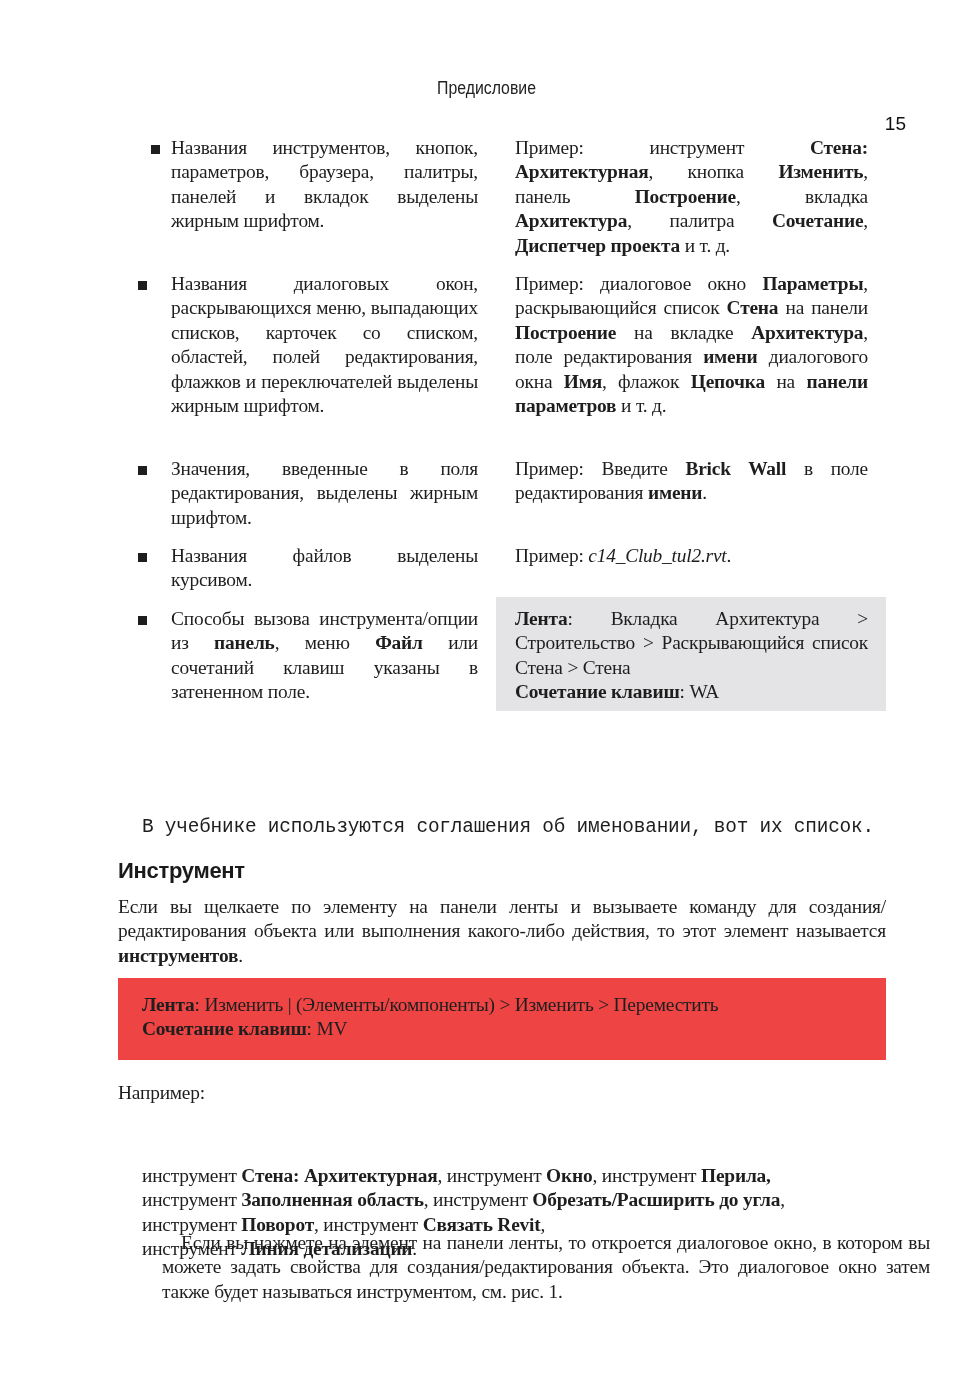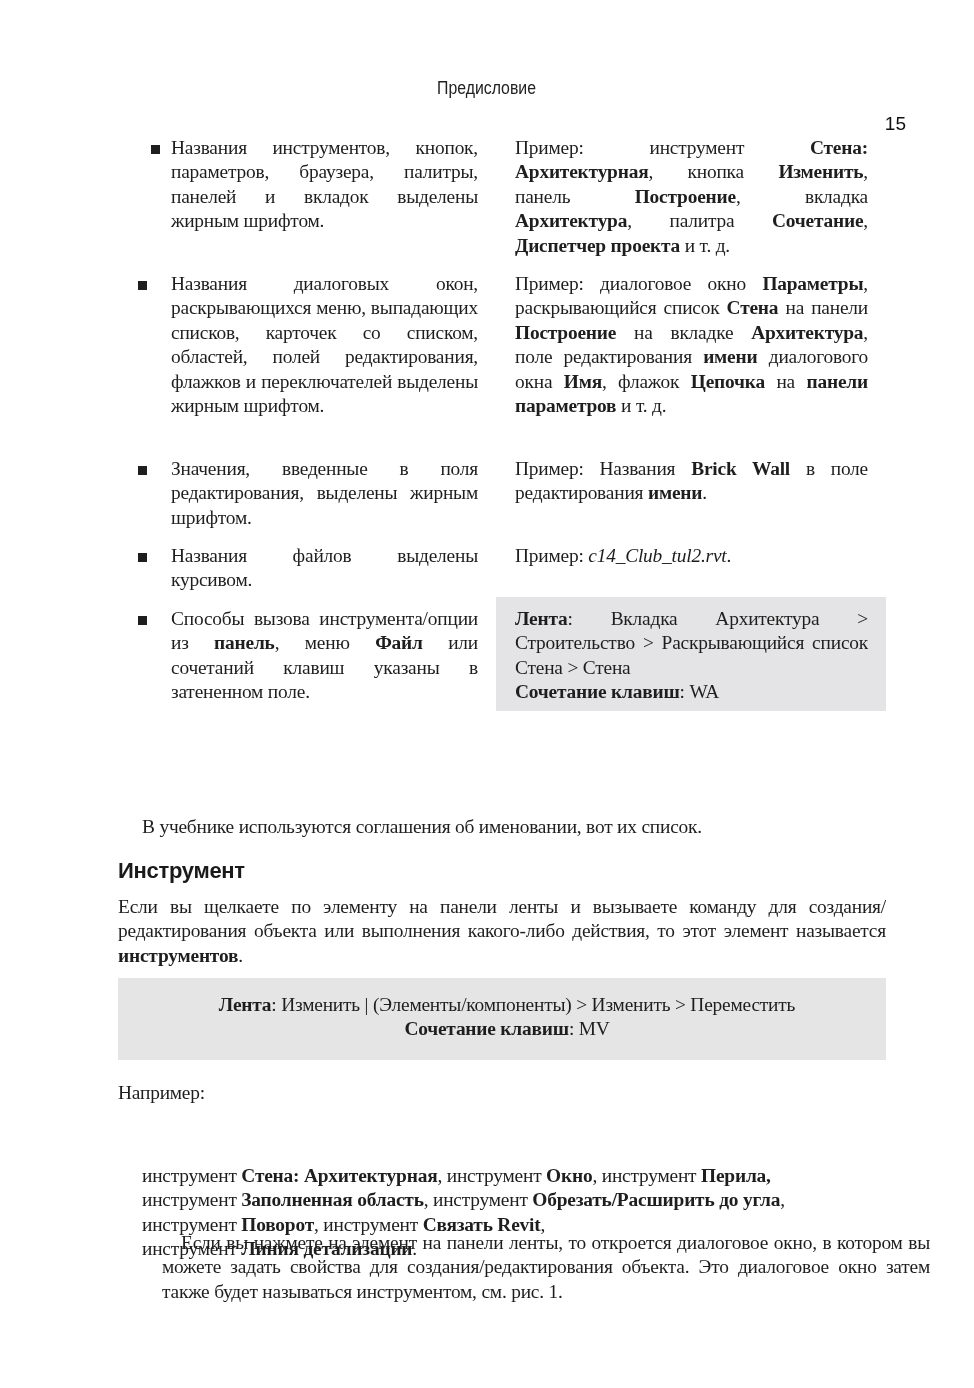--- a/index.html
+++ b/index.html
@@ -24,21 +24,21 @@
   .left-col { position: absolute; left: 171px; width: 307px; text-align: justify; }
   .right-col { position: absolute; left: 515px; width: 353px; text-align: justify; }
   .shade-right { position: absolute; left: 496px; width: 390px; background: #e4e4e6; }
 
   .block { position: absolute; left: 118px; width: 768px; text-align: justify; }
   .indent { text-indent: 19px; }
 
   .section-heading { position: absolute; left: 118px; top: 858px;
                      font-family: "Liberation Sans", "DejaVu Sans", sans-serif; font-weight: bold;
                      font-size: 22px; color: #1a1a1a; letter-spacing: -0.3px; }
-  .shade-full { position: absolute; left: 118px; top: 978px; width: 768px; height: 82px; background: #e5e5e5; text-align: center; }
+  .shade-full { position: absolute; left: 118px; top: 978px; width: 768px; height: 82px; background: #ef4444; }
   .shade-full .inner { position: absolute; left: 24px; top: 15px; width: 730px; }
 
   .example-list { position: absolute; left: 142px; top: 1164px; width: 750px; }
   .example-list div { white-space: nowrap; }
 </style>
 </head>
 <body>
 
 <div class="page">
 
@@ -55,41 +55,41 @@
 
   <div class="conv-row tx" style="top:272px;">
     <span class="bullet" style="left:138px; top:9px;"></span>
     <div class="left-col">Названия диалоговых окон, раскрывающихся меню, выпадающих списков, карточек со списком, областей, полей редактирования, флажков и переключателей выделены жирным шрифтом.</div>
     <div class="right-col"><span>Пример: диалоговое окно </span><b>Параметры</b><span>, раскрывающийся список </span><b>Стена</b><span> на панели </span><b>Построение</b><span> на вкладке </span><b>Архитектура</b><span>, поле редактирования </span><b>имени</b><span> диалогового окна </span><b>Имя</b><span>, флажок </span><b>Цепочка</b><span> на </span><b>панели параметров</b><span> и т. д.</span></div>
   </div>
 
   <div class="conv-row tx" style="top:457px;">
     <span class="bullet" style="left:138px; top:9px;"></span>
     <div class="left-col">Значения, введенные в поля редактирования, выделены жирным шрифтом.</div>
-    <div class="right-col"><span>Пример: Названия </span><b>Brick Wall</b><span> в поле редактирования </span><b>имени</b><span>.</span></div>
+    <div class="right-col"><span>Пример: Введите </span><b>Brick Wall</b><span> в поле редактирования </span><b>имени</b><span>.</span></div>
   </div>
 
   <div class="conv-row tx" style="top:544px;">
     <span class="bullet" style="left:138px; top:9px;"></span>
     <div class="left-col">Названия файлов выделены курсивом.</div>
     <div class="right-col" style="top:0;"><span>Пример: </span><i>c14_Club_tul2.rvt</i><span>.</span></div>
   </div>
 
   <div class="shade-right" style="top:597px; height:114px;"></div>
   <div class="conv-row tx" style="top:607px;">
     <span class="bullet" style="left:138px; top:9px;"></span>
     <div class="left-col"><span>Способы вызова инструмента/опции из </span><b>панель</b><span>, меню </span><b>Файл</b><span> или сочетаний клавиш указаны в затененном поле.</span></div>
     <div class="right-col">
       <div><b>Лента</b><span>: Вкладка Архитектура &gt; Строительство &gt; Раскрывающийся список Стена &gt; Стена</span></div>
       <div><b>Сочетание клавиш</b><span>: WA</span></div>
     </div>
   </div>
 
 
-  <div class="block tx" style="top:815px; left:142px; width:740px;">В учебнике используются соглашения об именовании, вот их список.</div>
+  <div class="block tx" style="top:815px; left:142px; width:740px;font-family:Liberation Mono, monospace;">В учебнике используются соглашения об именовании, вот их список.</div>
 
   <div class="section-heading">Инструмент</div>
 
   <div class="block tx" style="top:895px;"><span>Если вы щелкаете по элементу на панели ленты и вызываете команду для создания/редактирования объекта или выполнения какого-либо действия, то этот элемент называется </span><b>инструментов</b><span>.</span></div>
 
   <div class="shade-full">
     <div class="inner tx">
       <div><b>Лента</b><span>: Изменить | (Элементы/компоненты) &gt; Изменить &gt; Переместить</span></div>
       <div><b>Сочетание клавиш</b><span>: MV</span></div>
     </div>

